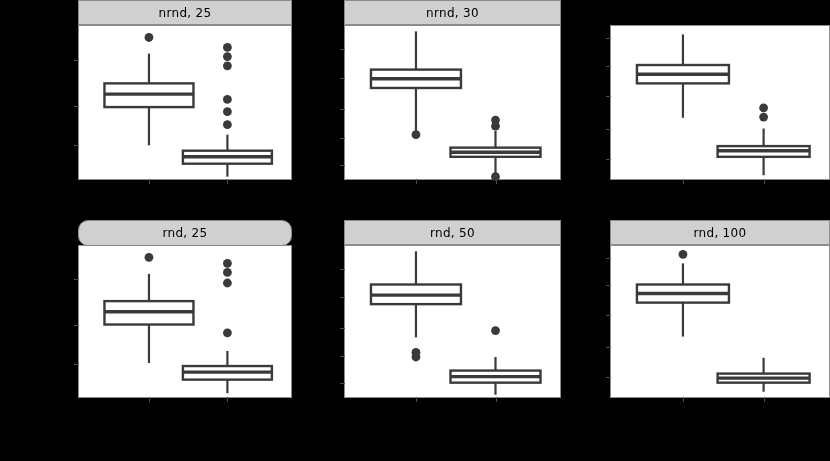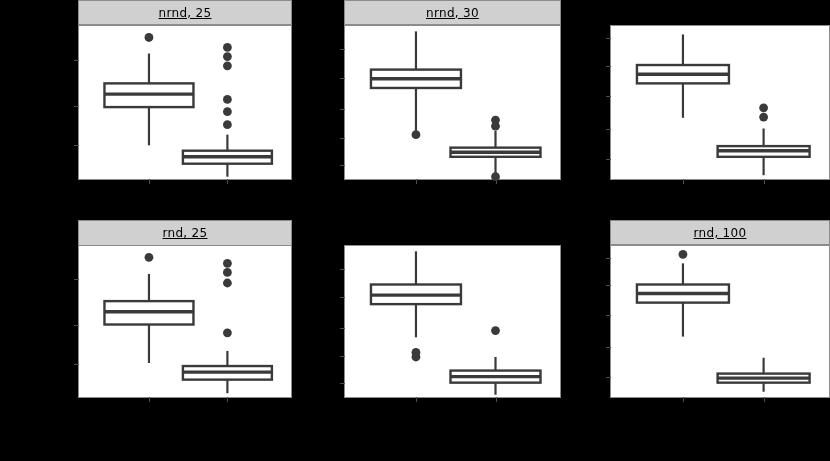--- a/index.html
+++ b/index.html
@@ -33,21 +33,20 @@
     box-sizing: border-box;
     background: #d0d0d0;
     border: 1px solid #8c8c8c;
     display: flex;
     align-items: center;
     justify-content: center;
     color: #000000;
     font-size: 12px;
     letter-spacing: 0.3px;
     white-space: nowrap;
-    text-decoration: underline;
   }
   .plotregion {
     position: absolute;
     left: 0;
     box-sizing: border-box;
     background: #ffffff;
     border: 1px solid #8c8c8c;
     overflow: visible;
   }
   .tick-y {
@@ -172,21 +171,21 @@
             <line class="bx-whisk" x1="152.6" y1="130.815" x2="152.6" y2="149.17499999999998"></line>
             <rect class="bx-rect" x="106.6" y="120.105" width="92" height="10.709999999999994"></rect>
             <line class="bx-med" x1="106.6" y1="124.695" x2="198.6" y2="124.695"></line>
             <circle class="bx-out" cx="152.6" cy="91.035" r="4.4"></circle>
             <circle class="bx-out" cx="152.6" cy="81.85499999999999" r="4.4"></circle>
           </g>
         </svg>
       </div>
     </div>
     <div class="panel" style="left: 78px; top: 220px; width: 214px; height: 178px;">
-      <div class="strip" style="height: 26px;">rnd,  25</div>
+      <div class="strip" style="height: 26px; border-radius: 10px;">rnd,  25</div>
       <div class="plotregion" style="top: 25px; width: 214px; height: 153px;">
         <div class="tick-y" style="top: 117.78px;"></div>
         <div class="tick-y" style="top: 78.52px;"></div>
         <div class="tick-y" style="top: 33.22px;"></div>
         <div class="tick-x" style="left: 69.96px;"></div>
         <div class="tick-x" style="left: 148.4px;"></div>
         <svg class="bp" width="212" height="151" viewBox="0 0 212 151">
           <g>
             <line class="bx-whisk" x1="69.96000000000001" y1="27.93500000000001" x2="69.96000000000001" y2="55.115"></line>
             <line class="bx-whisk" x1="69.96000000000001" y1="78.52" x2="69.96000000000001" y2="117.025"></line>
@@ -201,20 +200,21 @@
             <line class="bx-med" x1="103.89999999999998" y1="126.085" x2="192.89999999999998" y2="126.085"></line>
             <circle class="bx-out" cx="148.39999999999998" cy="86.82499999999999" r="4.4"></circle>
             <circle class="bx-out" cx="148.39999999999998" cy="36.995" r="4.4"></circle>
             <circle class="bx-out" cx="148.39999999999998" cy="26.425000000000008" r="4.4"></circle>
             <circle class="bx-out" cx="148.39999999999998" cy="17.365" r="4.4"></circle>
           </g>
         </svg>
       </div>
     </div>
     <div class="panel" style="left: 344px; top: 220px; width: 217px; height: 178px;">
+      <div class="strip" style="height: 25px;">rnd,  50</div>
       <div class="plotregion" style="top: 25px; width: 217px; height: 153px;">
         <div class="tick-y" style="top: 137.41px;"></div>
         <div class="tick-y" style="top: 110.23px;"></div>
         <div class="tick-y" style="top: 81.54px;"></div>
         <div class="tick-y" style="top: 51.34px;"></div>
         <div class="tick-y" style="top: 22.65px;"></div>
         <div class="tick-x" style="left: 70.95px;"></div>
         <div class="tick-x" style="left: 150.5px;"></div>
         <svg class="bp" width="215" height="151" viewBox="0 0 215 151">
           <g>

